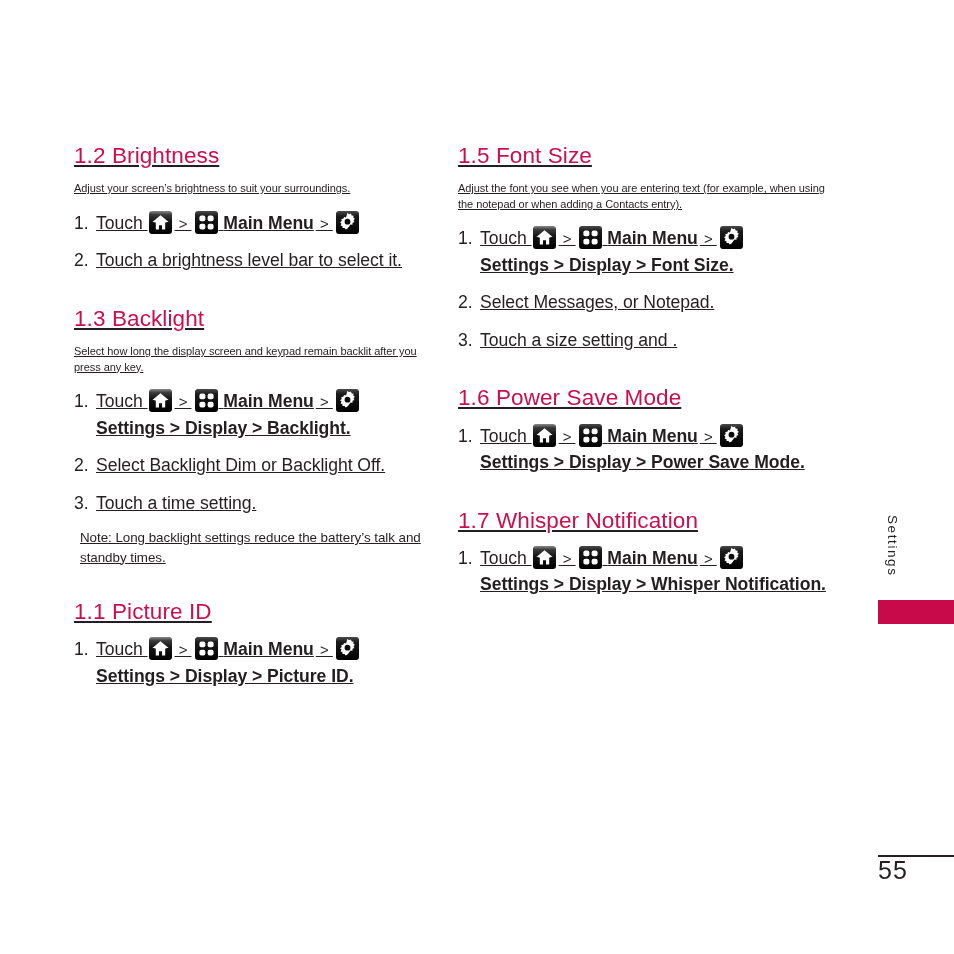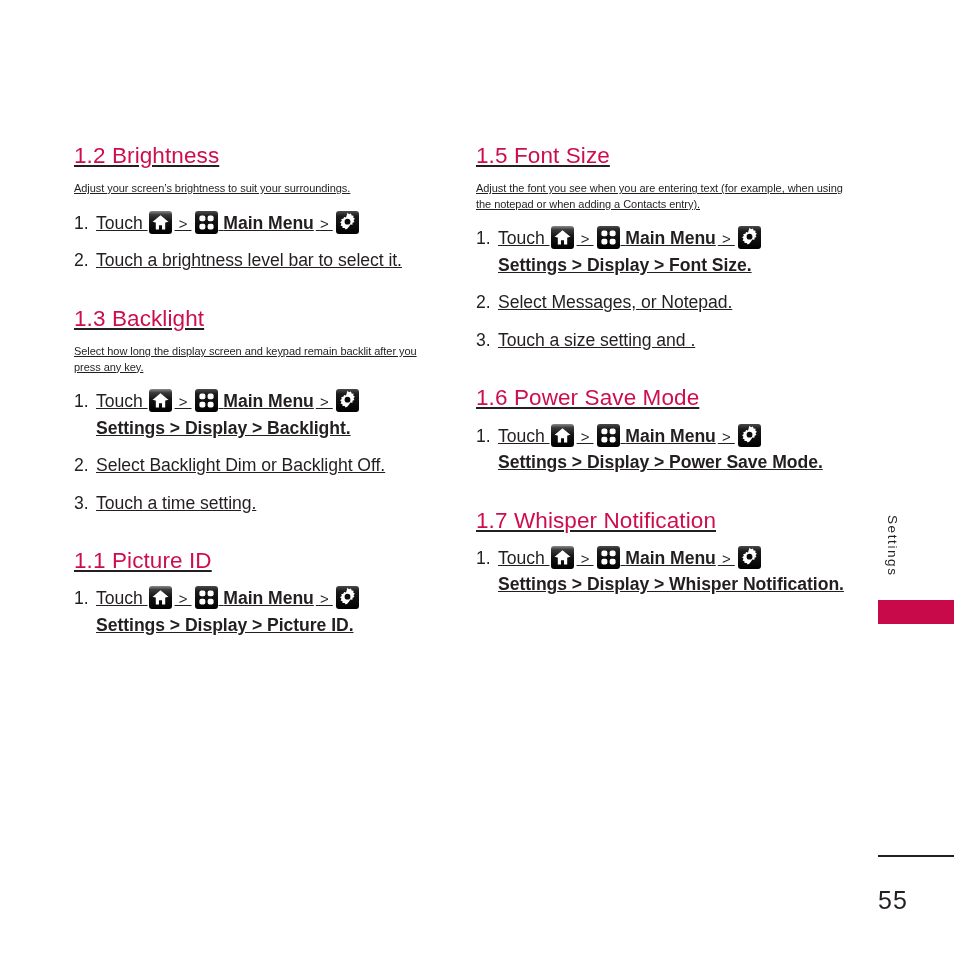--- a/index.html
+++ b/index.html
@@ -21,21 +21,21 @@
     inset: 0;
   }
 
   
   .col {
     position: absolute;
     top: 143px;
     text-decoration: underline;
   }
   .col-left  { left: 74px;  width: 372px; }
-  .col-right { left: 476px; width: 372px; }
+  .col-right { left: 458px; width: 372px; }
 
   
   .heading {
     color: #cd0e4d;
     font-size: 22.5px;
     font-weight: 400;
     letter-spacing: 0.1px;
     line-height: 1.12;
     margin: 0 0 13px 0;
     white-space: nowrap;
@@ -142,21 +142,21 @@
     position: absolute;
     left: 878px;
     top: 855px;
     width: 76px;
     height: 2px;
     background: #231f20;
   }
   .page-num {
     position: absolute;
     left: 878px;
-    top: 886px;
+    top: 856px;
     width: 76px;
     font-size: 25px;
     letter-spacing: 1px;
     color: #231f20;
   }
 </style>
 </head>
 <body>
 
 <div class="page">
@@ -184,20 +184,21 @@
             <rect x="4.6" y="4.6" width="6.2" height="6.2" rx="2.1" fill="#ffffff"></rect>
             <rect x="13.2" y="4.6" width="6.2" height="6.2" rx="2.1" fill="#ffffff"></rect>
             <rect x="4.6" y="13.2" width="6.2" height="6.2" rx="2.1" fill="#ffffff"></rect>
             <rect x="13.2" y="13.2" width="6.2" height="6.2" rx="2.1" fill="#ffffff"></rect>
           </svg></span> <span style="font-weight: bold;">Main Menu</span><span class="sep"> &gt; </span><span class="ico ico-gear"><svg viewBox="0 0 24 24" aria-hidden="true">
             <path fill="#ffffff" d="M12 3.3l1.55 1.5 2.04-0.72 0.74 2.04 2.13 0.3-0.48 2.1 1.72 1.3-1.42 1.62 0.96 1.93-1.98 0.82-0.08 2.15-2.15-0.2-1.2 1.79L12 20.5l-1.83 1.13-1.2-1.79-2.15 0.2-0.08-2.15-1.98-0.82 0.96-1.93L4.3 13.5l1.72-1.3-0.48-2.1 2.13-0.3L8.41 7.76l2.04 0.72L12 3.3z" transform="translate(0,-1.2) scale(1,0.95)"></path>
             <circle cx="12" cy="11.1" r="3.05" fill="#0b0b0b"></circle>
           </svg></span><span class="path-line">Settings &gt; Display &gt; Backlight.</span></p>
       <p class="step"><span class="num">2.</span><span class="step-text">Select Backlight Dim or Backlight Off.</span></p>
       <p class="step"><span class="num">3.</span><span class="step-text">Touch a time setting.</span></p>
+      <p class="note">Note: Long backlight settings reduce the battery’s talk and standby times.</p>
       <h2 class="heading spaced-top">1.1 Picture ID</h2>
       <p class="step"><span class="num">1.</span><span>Touch </span><span class="ico ico-home"><svg viewBox="0 0 24 24" aria-hidden="true">
             <path fill="#ffffff" d="M12 4.4 3.6 11.4h2.2v0.2h-0.1L5.7 12h1.4v7.2h3.3v-4.3h3.2v4.3h3.3V12h1.4l-0.1-0.4h0.1v-0.2h2.2L12 4.4z"></path>
           </svg></span><span class="sep"> &gt; </span><span class="ico ico-grid"><svg viewBox="0 0 24 24" aria-hidden="true">
             <rect x="4.6" y="4.6" width="6.2" height="6.2" rx="2.1" fill="#ffffff"></rect>
             <rect x="13.2" y="4.6" width="6.2" height="6.2" rx="2.1" fill="#ffffff"></rect>
             <rect x="4.6" y="13.2" width="6.2" height="6.2" rx="2.1" fill="#ffffff"></rect>
             <rect x="13.2" y="13.2" width="6.2" height="6.2" rx="2.1" fill="#ffffff"></rect>
           </svg></span> <span style="font-weight: bold;">Main Menu</span><span class="sep"> &gt; </span><span class="ico ico-gear"><svg viewBox="0 0 24 24" aria-hidden="true">
             <path fill="#ffffff" d="M12 3.3l1.55 1.5 2.04-0.72 0.74 2.04 2.13 0.3-0.48 2.1 1.72 1.3-1.42 1.62 0.96 1.93-1.98 0.82-0.08 2.15-2.15-0.2-1.2 1.79L12 20.5l-1.83 1.13-1.2-1.79-2.15 0.2-0.08-2.15-1.98-0.82 0.96-1.93L4.3 13.5l1.72-1.3-0.48-2.1 2.13-0.3L8.41 7.76l2.04 0.72L12 3.3z" transform="translate(0,-1.2) scale(1,0.95)"></path>

